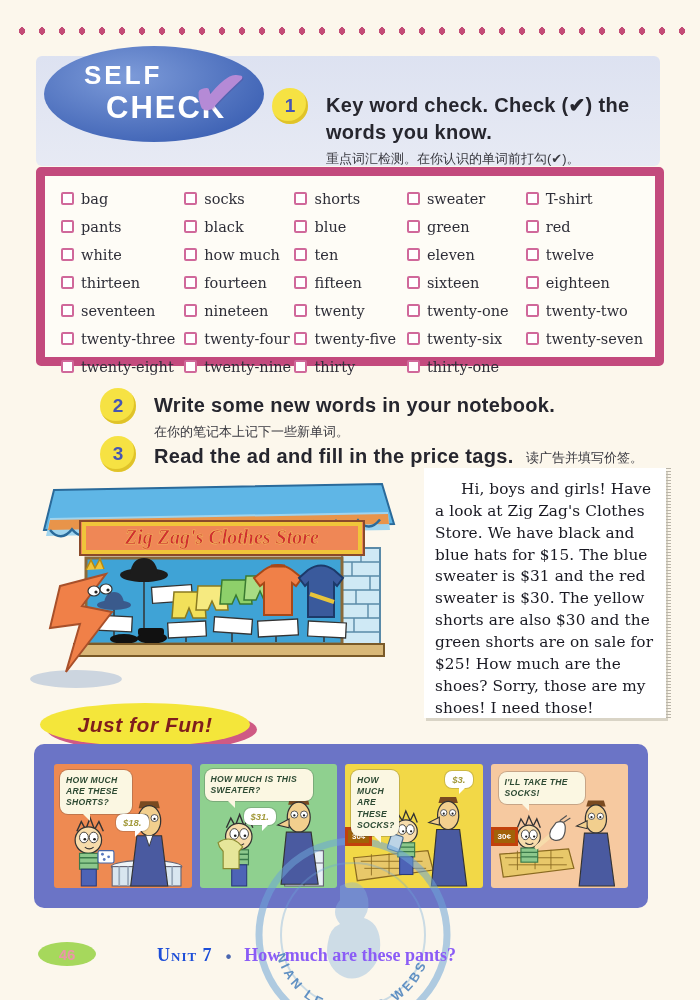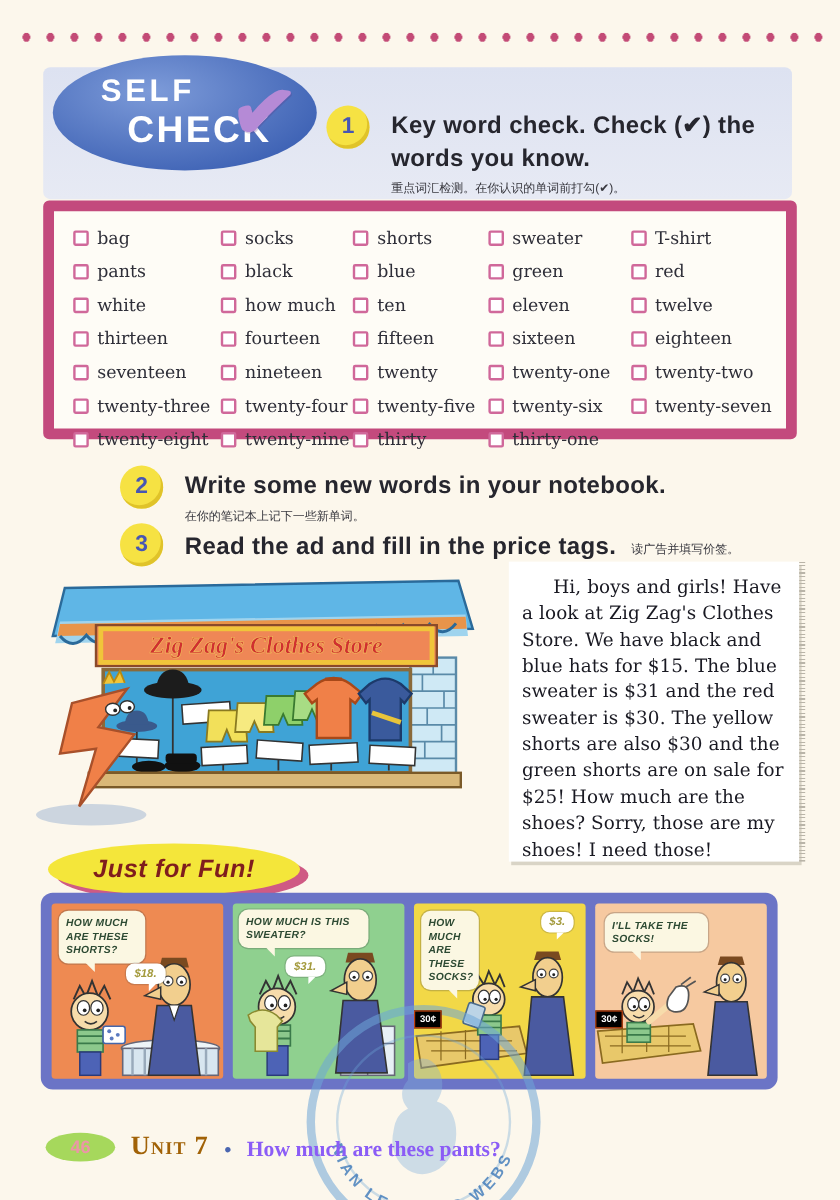--- a/index.html
+++ b/index.html
@@ -26,21 +26,21 @@
     box-shadow:inset -2px -3px 0 rgba(205,170,20,.55); }
   .nc1 { left:272px; top:88px; }
   .nc2 { left:100px; top:388px; }
   .nc3 { left:100px; top:436px; }
 
   .instr { position:absolute; }
   .i1 { left:326px; top:92px; width:330px; }
   .i2 { left:154px; top:392px; width:480px; }
   .i3 { left:154px; top:443px; width:520px; }
   .instr-en { font-weight:bold; font-size:20px; color:#26262e; letter-spacing:.3px; line-height:1.35; }
-  .instr-zh { font-size:10px; color:#38383f; margin-top:4px; }
+  .instr-zh { font-size:13px; color:#38383f; margin-top:4px; }
   .i3 .instr-zh { display:inline; margin-left:8px; vertical-align:1px; }
   .i3 .instr-en { display:inline; }
 
   
   .word-box { position:absolute; left:36px; top:167px; width:628px; height:199px;
     background:#fefcf6; border:9px solid #c34a7d; border-radius:5px; padding:10px 12px 6px 16px; }
   .word-grid { display:grid; grid-template-columns:1.14fr 1.02fr 1.04fr 1.1fr 1fr; row-gap:3px; }
   .word-item { display:flex; align-items:center; gap:7px; height:25px; }
   .checkbox { width:13px; height:13px; border:2px solid #d0689a; border-radius:2px; background:#fff; flex:none; cursor:pointer; }
   .word-label { font-family:"DejaVu Serif","Liberation Serif",serif; font-size:14.5px; color:#2e2e38; white-space:nowrap; }
@@ -55,49 +55,49 @@
     background:repeating-linear-gradient(0deg,#b9b4a8 0 1px, transparent 1px 3px); }
   .ad-text { font-family:"DejaVu Serif","Liberation Serif",serif; font-size:15.3px; line-height:1.43;
     color:#191922; text-indent:1.7em; letter-spacing:.1px; }
 
   
   .fun-badge { position:absolute; left:40px; top:703px; width:210px; height:43px; background:#f4e63a;
     border-radius:50%; box-shadow:7px 5px 0 #cf5a84; display:flex; align-items:center; justify-content:center;
     color:#7f1d1d; font-weight:bold; font-style:italic; font-size:21px; letter-spacing:.5px; }
 
   .comic { position:absolute; left:34px; top:744px; width:614px; height:164px; background:#6b74c6;
-    border-radius:10px; padding:9px; display:flex; gap:8px; }
+    border-radius:10px; padding:20px; display:flex; gap:8px; }
   .panel { flex:1; position:relative; border-radius:3px; overflow:hidden; }
   .p1 { background:#ee8a52; } .p2 { background:#8fd08f; } .p3 { background:#f2d847; } .p4 { background:#f6c9a0; }
   .panel svg.chars { position:absolute; bottom:0; left:0; width:100%; height:74%; }
   .bubble { position:absolute; background:#fbf7e2; border-radius:8px; padding:5px 6px; font-size:8.6px;
     font-weight:bold; font-style:italic; color:#2d4a33; line-height:1.3; letter-spacing:.3px;
     box-shadow:0 0 0 1px rgba(60,60,60,.25); z-index:2; }
   .bubble::after { content:""; position:absolute; bottom:-7px; left:22px; border:8px solid transparent;
     border-top:8px solid #fbf7e2; border-bottom:0; border-right:0; }
   .price-bubble { position:absolute; background:#fff; border-radius:7px; padding:3px 7px; font-size:9.5px;
     font-weight:bold; font-style:italic; color:#a39a3c; box-shadow:0 0 0 1px rgba(60,60,60,.2); z-index:2; }
   .price-bubble::after { content:""; position:absolute; bottom:-6px; right:8px; border:6px solid transparent;
     border-top:6px solid #fff; border-bottom:0; border-left:0; }
   .q1 { left:6px; top:6px; width:72px; } .a1 { left:62px; top:50px; }
   .q2 { left:5px; top:5px; width:108px; } .a2 { left:44px; top:44px; }
   .q3 { left:6px; top:6px; width:48px; } .a3 { right:10px; top:7px; }
   .q4 { left:8px; top:8px; width:86px; }
-  .bin-sign { position:absolute; left:0; bottom:42px; background:#000000; border:1px solid #c2410c;
+  .bin-sign { position:absolute; left:0; bottom:42px; background:#a16207; border:3px solid #c2410c;
     color:#fff; font-weight:bold; font-size:8px; padding:2px 4px; z-index:1; }
 
   
   .watermark { position:absolute; left:252px; top:834px; width:202px; height:202px; pointer-events:none; }
 
   
   .footer { position:absolute; left:38px; top:942px; display:flex; align-items:flex-end; gap:13px; }
   .page-num { width:58px; height:24px; background:#a6d85c; border-radius:50%; display:flex; align-items:center;
     justify-content:center; color:#ec96a8; font-weight:bold; font-size:15px; }
-  .footer-unit { font-variant:small-caps; color:#a16207; font-weight:bold; font-size:22px;
-    font-family:"Liberation Serif",serif; letter-spacing:1px; }
+  .footer-unit { font-variant:small-caps; color:#1d4ed8; font-weight:bold; font-size:18px;
+    font-family:"Liberation Serif",serif; letter-spacing:1px;margin-left:48px; }
   .footer-sep { color:#4a66b0; font-size:16px; font-weight:bold; }
   .footer-title { color:#8b5cf6; font-weight:bold; font-size:18px; font-family:"Liberation Serif",serif; }
 </style>
 </head>
 <body>
 
 <div class="page">
 
   <div class="dots-row"></div>
 

